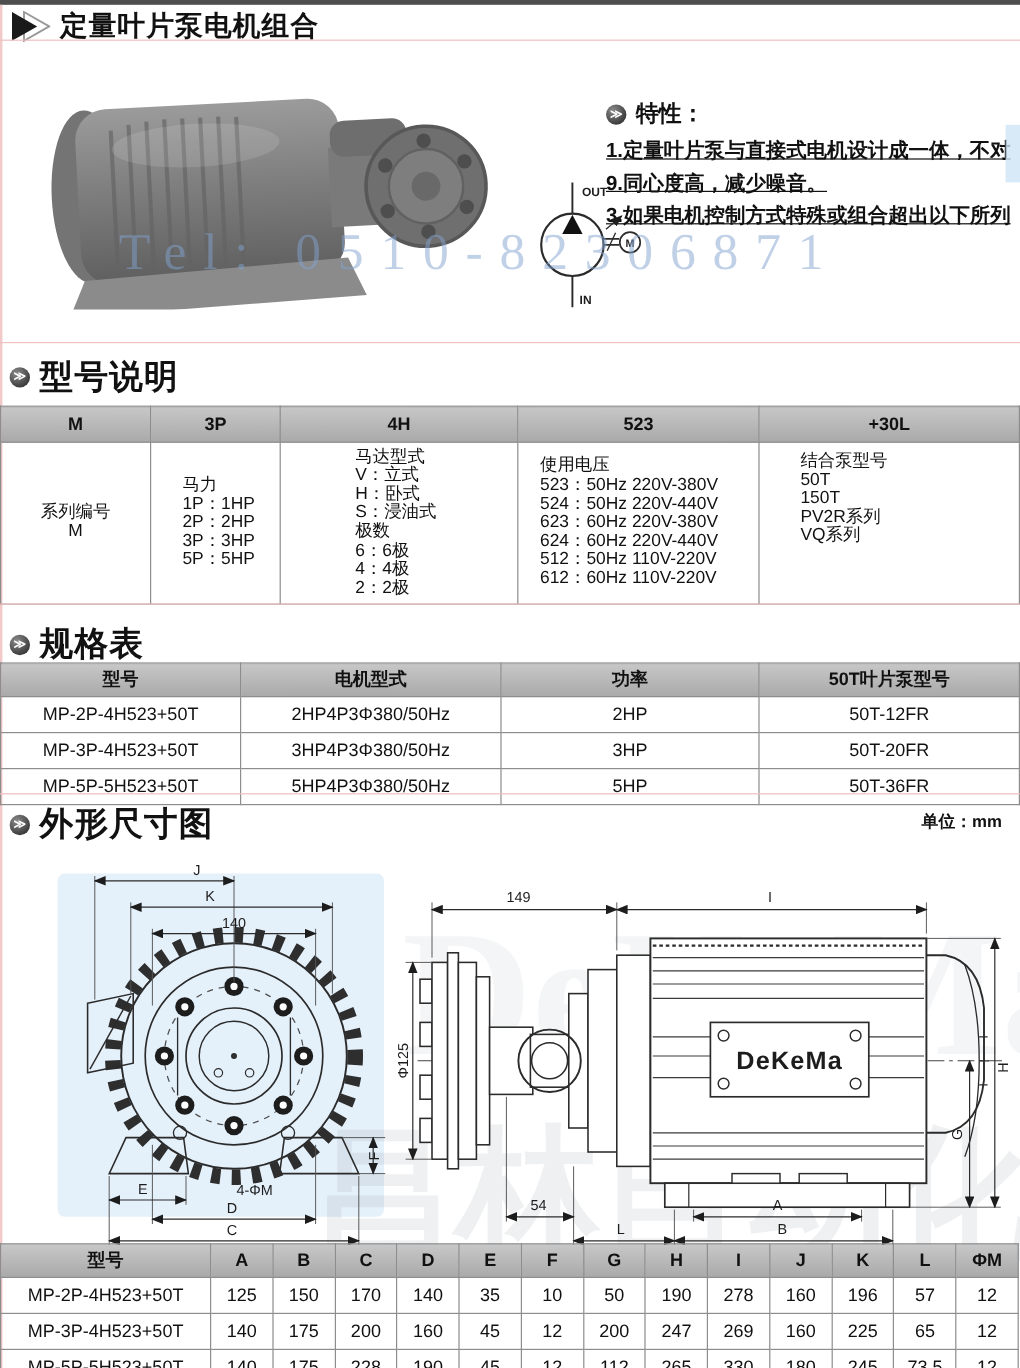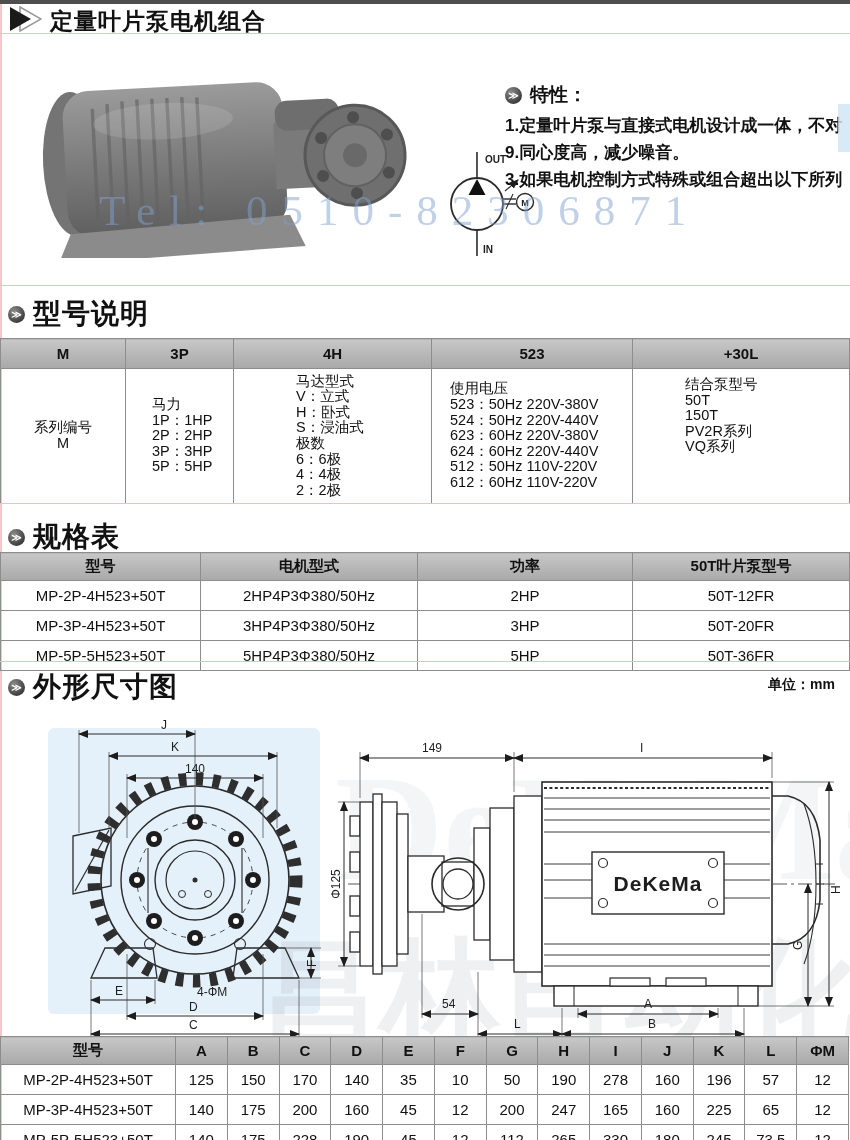--- a/index.html
+++ b/index.html
@@ -2,33 +2,33 @@
 <html><head>
 <meta charset="utf-8">
 <style>
   html,body{margin:0;padding:0;background:#e9e9e9;}
   .page{position:relative;width:850px;height:1140px;background:#ffffff;overflow:hidden;
         font-family:"Liberation Sans",sans-serif;color:#111;}
   .topbar{position:absolute;left:0;top:0;width:850px;height:4px;background:#4e4e4e;}
   .leftline{position:absolute;left:0;top:4px;width:2px;height:1136px;background:#f2c9c9;}
   .pink{position:absolute;left:0;width:850px;height:1px;background:#eec0c0;}
 
-  .title-row{position:absolute;left:8px;top:6px;display:flex;gap:8px;}
+  .title-row{position:absolute;left:8px;top:6px;display:flex;align-items:center;gap:8px;}
   .title{font-size:23px;font-weight:bold;letter-spacing:1px;}
 
   .sec-head{position:absolute;display:flex;align-items:center;gap:8px;}
   .bullet{width:17px;height:17px;border-radius:50%;flex:0 0 17px;
           background:radial-gradient(circle at 35% 30%,#8a8a8a,#1f1f1f);
           color:#fff;font-size:10px;line-height:17px;text-align:center;font-weight:bold;}
   .sec-title{font-size:28px;font-weight:bold;letter-spacing:1px;}
 
   .features{position:absolute;left:505px;top:82px;width:345px;}
   .feat-head{display:flex;align-items:center;gap:8px;margin-bottom:4px;}
   .feat-title{font-size:19px;font-weight:bold;}
-  .feat-line{font-size:17px;font-weight:600;line-height:27px;white-space:nowrap;}
+  .feat-line{font-size:17px;font-weight:600;line-height:27px;white-space:nowrap;text-decoration:underline;}
   .feat-cont{padding-left:13px;}
 
   .wm{position:absolute;font-family:"Liberation Serif",serif;color:rgba(128,162,208,0.5);
       font-size:43px;letter-spacing:14px;white-space:nowrap;pointer-events:none;margin-left:44px;}
   .wm-company{position:absolute;left:583px;top:1104px;font-size:17px;font-weight:bold;color:#0b0b0b;white-space:nowrap;}
   .bgwm{position:absolute;font-weight:bold;white-space:nowrap;pointer-events:none;overflow:hidden;}
   .bgwm1{left:335px;top:742px;width:515px;font-size:150px;font-family:"Liberation Serif",serif;color:rgba(150,156,165,0.10);}
   .bgwm2{left:260px;top:915px;width:590px;font-size:120px;color:rgba(125,130,138,0.12);}
   .tint1{position:absolute;left:48px;top:728px;width:272px;height:286px;background:rgba(206,227,246,0.55);border-radius:6px;}
   .tint2{position:absolute;left:838px;top:104px;width:12px;height:48px;background:rgba(206,227,246,0.8);}
@@ -37,21 +37,21 @@
   th,td{border:1px solid #8d8d8d;font-size:15px;}
   th{background:linear-gradient(#c7c7c7,#a9a9a9);font-weight:600;}
   .model-table{top:338px;width:849px;}
   .model-table th{height:27px;}
   .model-table td{height:125px;font-size:14.5px;font-weight:500;line-height:15.6px;
                   white-space:pre-line;vertical-align:middle;}
   .model-table td:nth-child(1){text-align:center;}
   .model-table td:nth-child(2){padding-left:26px;}
   .model-table td:nth-child(3){padding-left:62px;}
   .model-table td:nth-child(4){padding-left:18px;}
-  .model-table td:nth-child(5){padding-left:52px;vertical-align:top;padding-top:8px;}
+  .model-table td:nth-child(5){padding-left:34px;vertical-align:top;padding-top:8px;}
   .spec-table{top:552px;width:849px;}
   .spec-table th{height:25px;}
   .spec-table td{height:27px;text-align:center;}
   .dim-table{top:1036px;width:849px;}
   .dim-table th{height:25px;}
   .dim-table td{height:27px;text-align:center;}
 
   .unit{position:absolute;left:768px;top:676px;font-size:14px;font-weight:600;}
 
   .draw text{font-family:"Liberation Sans",sans-serif;fill:#1d1d1d;}
@@ -496,21 +496,21 @@
         <tr>
           <td>MP-3P-4H523+50T</td>
           <td>140</td>
           <td>175</td>
           <td>200</td>
           <td>160</td>
           <td>45</td>
           <td>12</td>
           <td>200</td>
           <td>247</td>
-          <td>165</td>
+          <td>269</td>
           <td>160</td>
           <td>225</td>
           <td>65</td>
           <td>12</td>
         </tr>
         <tr>
           <td>MP-5P-5H523+50T</td>
           <td>140</td>
           <td>175</td>
           <td>228</td>

